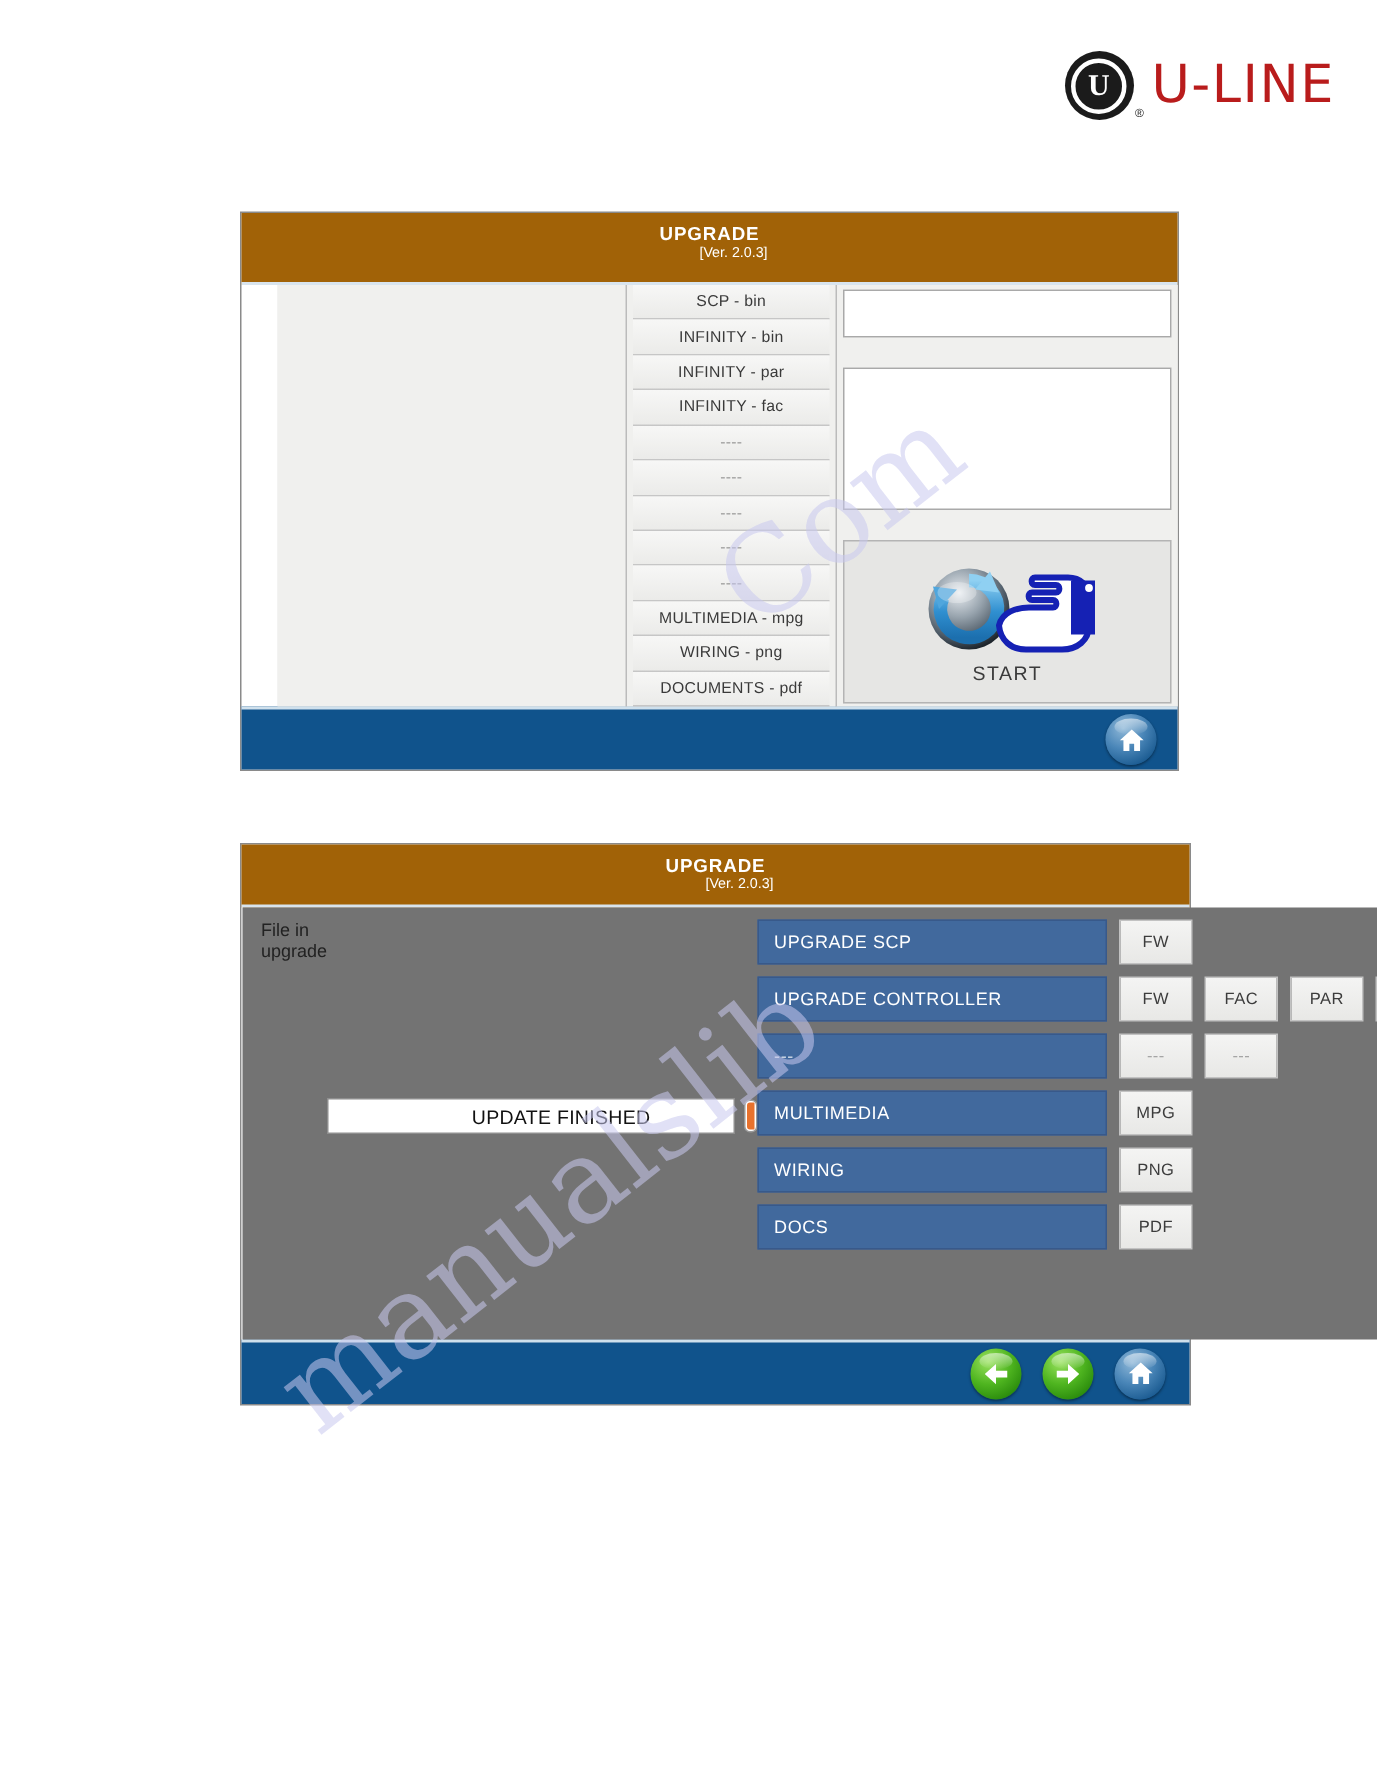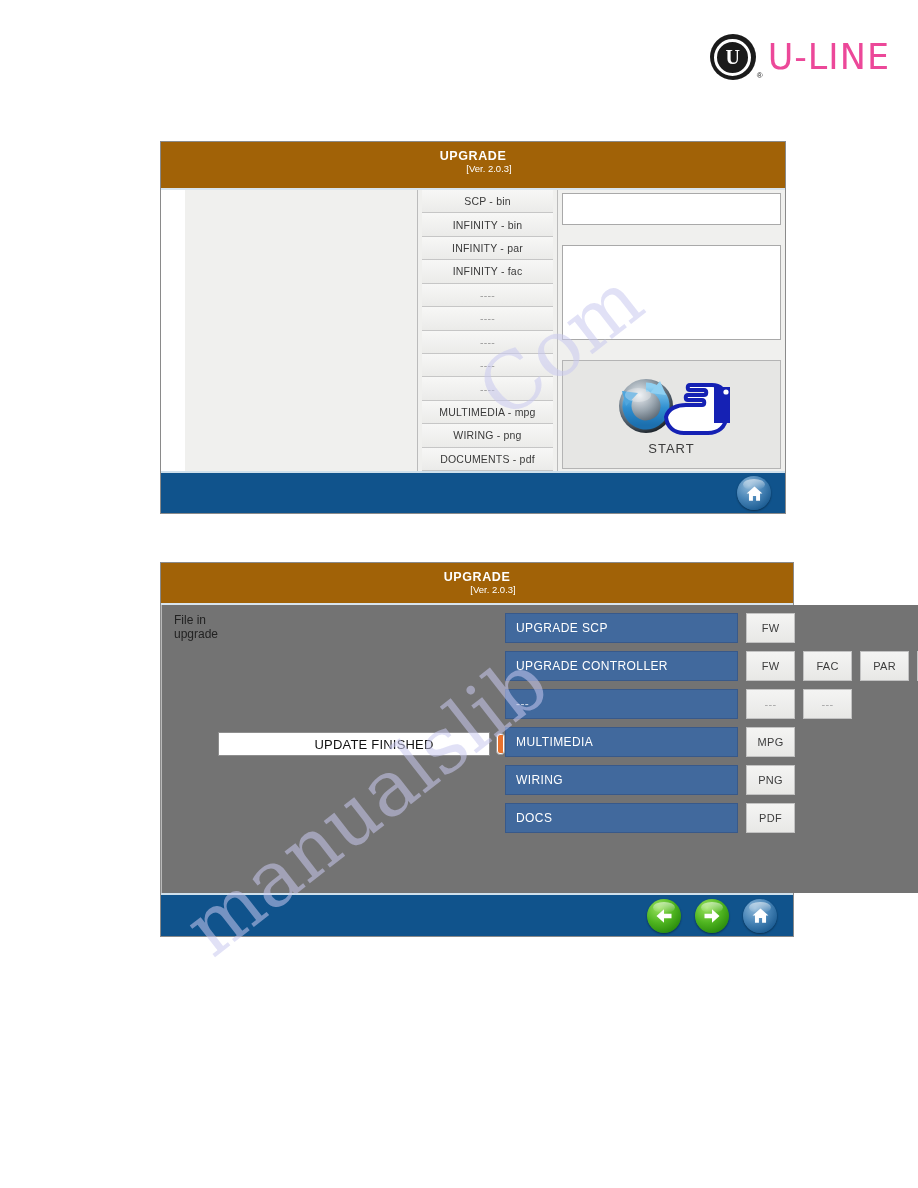--- a/index.html
+++ b/index.html
@@ -30,21 +30,21 @@
     position: relative; z-index: 2;
     color: #ffffff; font-size: 20px; font-weight: bold;
     font-family: "Liberation Serif", serif;
     line-height: 1; margin-top: -1px;
   }
   .logo-reg {
     position: absolute; bottom: 0px; right: -7px;
     font-size: 8px; color: #1b1b1b;
   }
   .logo-text {
-    font-size: 35px; letter-spacing: 1px; color: #ec4899;
+    font-size: 35px; letter-spacing: 1px; color: #b91c1c;
     font-weight: 500; font-family: "DejaVu Sans", sans-serif;
   }
 
   
   .panel {
     position: absolute;
     background: #ffffff;
     border: 1px solid #8a8a8a;
     box-shadow: 0 0 0 1px #ffffff inset;
   }

